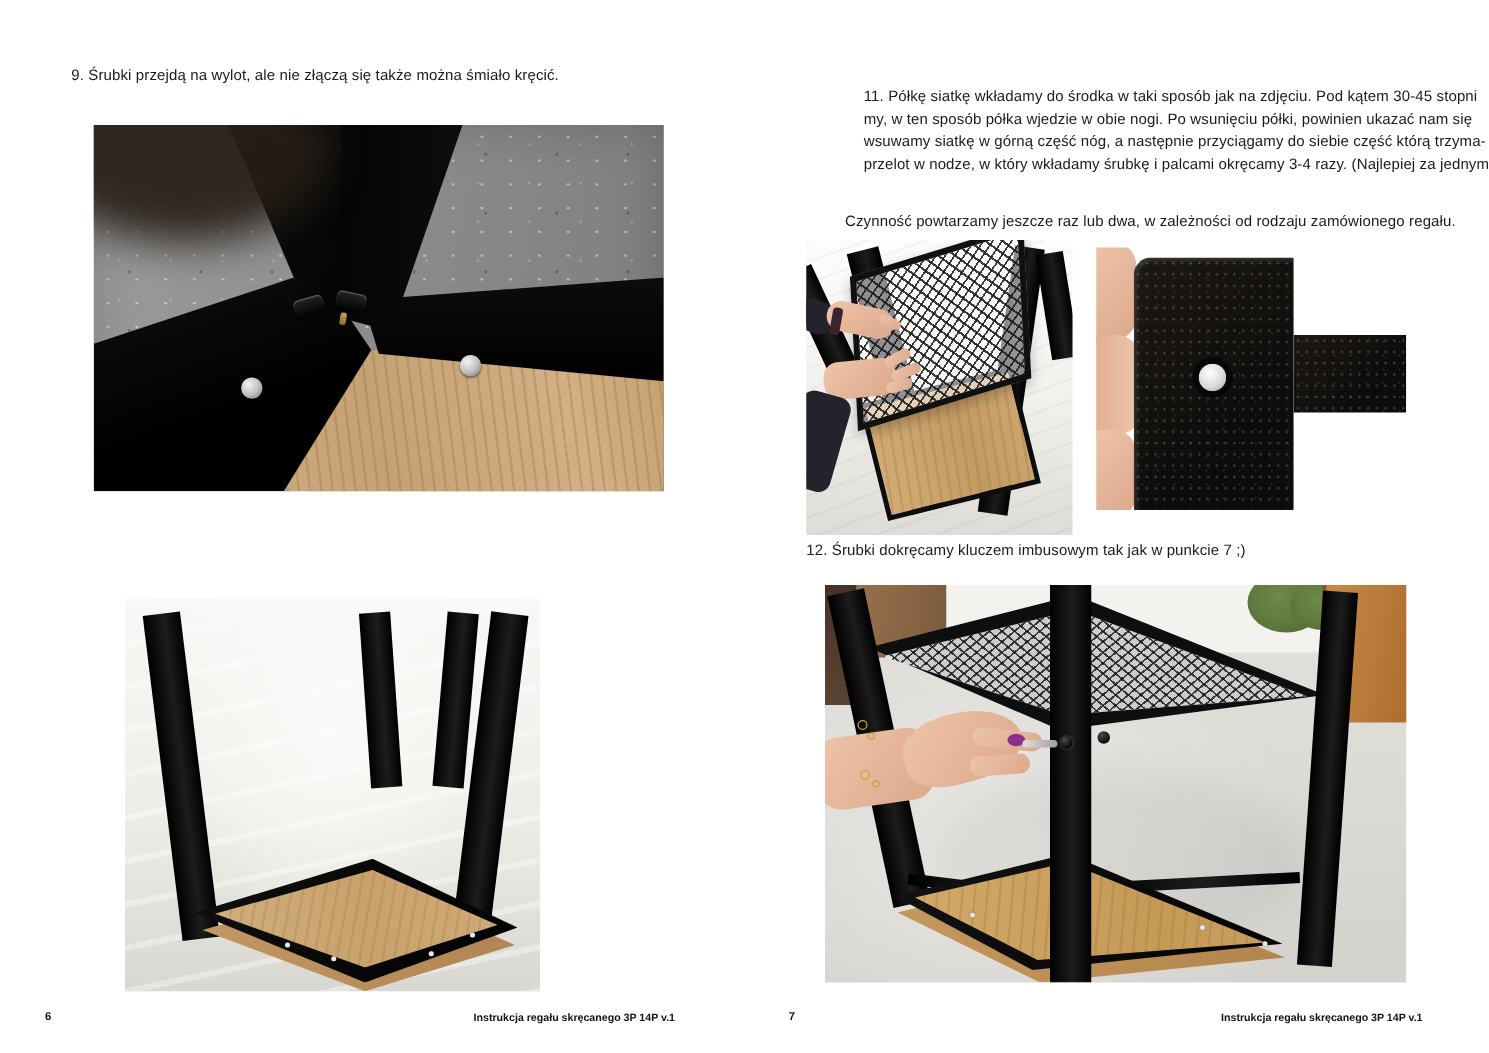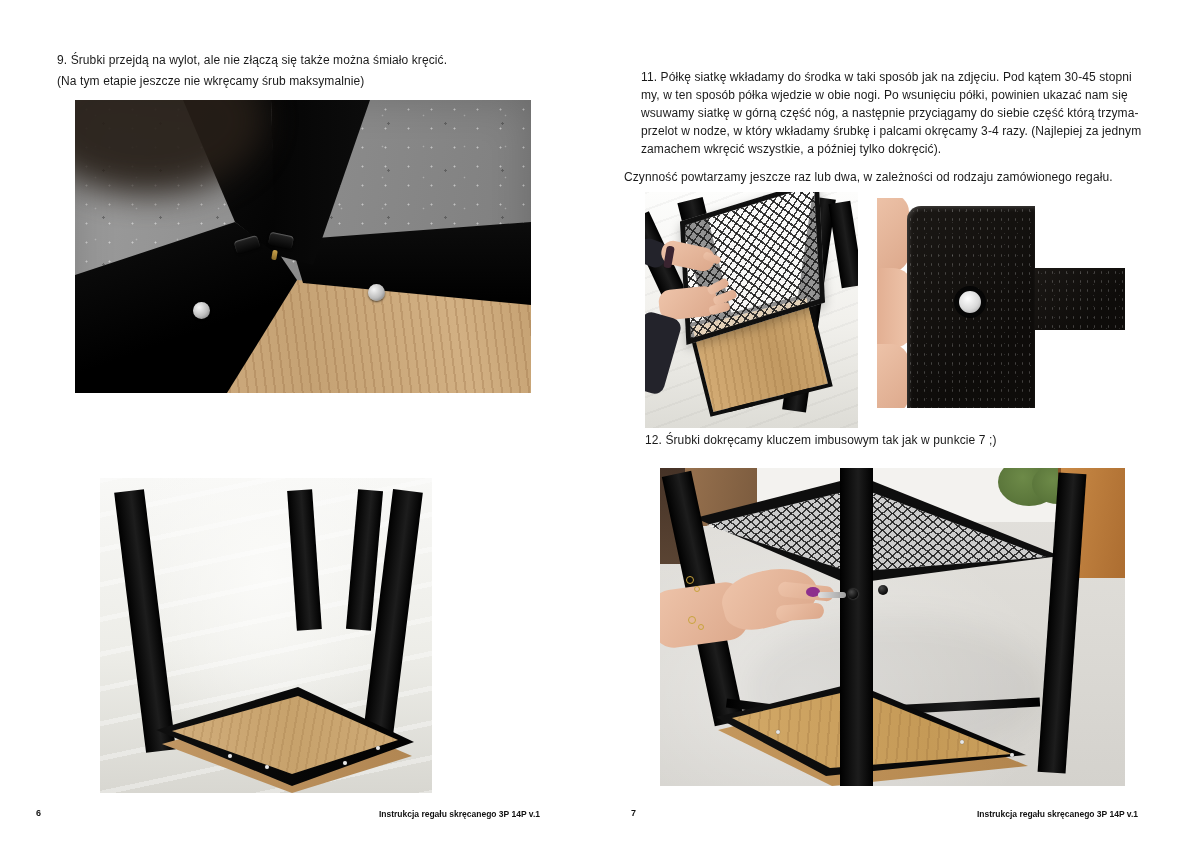--- a/index.html
+++ b/index.html
@@ -124,21 +124,20 @@
     background:radial-gradient(circle at 35% 30%,#4a4a4a,#0a0a0a 70%);box-shadow:0 0 2px rgba(255,255,255,.4)}
   .gold{position:absolute;width:6px;height:6px;border-radius:50%;border:1.5px solid #c9a43c;background:transparent}
 </style>
 </head>
 <body>
 
 <div>
 
   <div class="step-text" style="left:57px;top:50px">
     <div>9. Śrubki przejdą na wylot, ale nie złączą się także można śmiało kręcić.</div>
-    <div>(Na tym etapie jeszcze nie wkręcamy śrub maksymalnie)</div>
   </div>
 
   <div class="photo" id="photo1">
     <div class="abs p1-wood"></div>
     <div class="abs p1-black p1-f3"></div>
     <div class="abs p1-black p1-f4"></div>
     <div class="abs p1-black p1-f1"></div>
     <div class="abs p1-black p1-f2"></div>
     <div class="abs p1-blob"></div>
     <div class="abs p1-bolt" style="left:160px;top:138px;transform:rotate(-16deg)"></div>
@@ -164,28 +163,27 @@
     <div class="dotscrew" style="left:243px;top:283px"></div>
     <div class="dotscrew" style="left:276px;top:268px"></div>
   </div>
 
   <div class="footer-num" style="left:36px;top:808px">6</div>
   <div class="footer-title" style="left:340px;top:809px">Instrukcja regału skręcanego 3P 14P v.1</div>
 </div>
 
 <div>
 
-  <div class="step-text tight" style="left:641px;top:68px">
+  <div class="step-text tight" style="left:691px;top:68px">
     <div>11. Półkę siatkę wkładamy do środka w taki sposób jak na zdjęciu. Pod kątem 30-45 stopni</div>
     <div>my, w ten sposób półka wjedzie w obie nogi. Po wsunięciu półki, powinien ukazać nam się</div>
     <div>wsuwamy siatkę w górną część nóg, a następnie przyciągamy do siebie część którą trzyma-</div>
     <div>przelot w nodze, w który wkładamy śrubkę i palcami okręcamy 3-4 razy. (Najlepiej za jednym</div>
-    <div>zamachem wkręcić wszystkie, a później tylko dokręcić).</div>
-  </div>
-  <div class="step-text tight" style="left:624px;top:168px">Czynność powtarzamy jeszcze raz lub dwa, w zależności od rodzaju zamówionego regału.</div>
+  </div>
+  <div class="step-text tight" style="left:676px;top:168px">Czynność powtarzamy jeszcze raz lub dwa, w zależności od rodzaju zamówionego regału.</div>
 
   <div class="photo" id="photo2a">
     <div class="leg abs" style="left:0;top:20px;width:24px;height:90px;transform:rotate(-25deg)"></div>
     <div class="leg abs" style="left:58px;top:5px;width:26px;height:215px;transform:rotate(-14deg)"></div>
     <div class="leg abs" style="left:152px;top:5px;width:24px;height:215px;transform:rotate(8deg)"></div>
     <div class="leg abs" style="left:190px;top:10px;width:22px;height:85px;transform:rotate(-9deg)"></div>
     <div class="woodboard abs" style="left:52px;top:115px;width:118px;height:88px;transform:rotate(-14deg)"></div>
     <div class="mesh abs" style="left:35px;top:10px;width:135px;height:110px;transform:rotate(-17deg) skewX(-14deg)"></div>
     <div class="sleeve abs" style="left:-8px;top:48px;width:30px;height:26px;transform:rotate(20deg)"></div>
     <div class="skin abs" style="left:16px;top:52px;width:54px;height:24px;transform:rotate(12deg)"></div>

